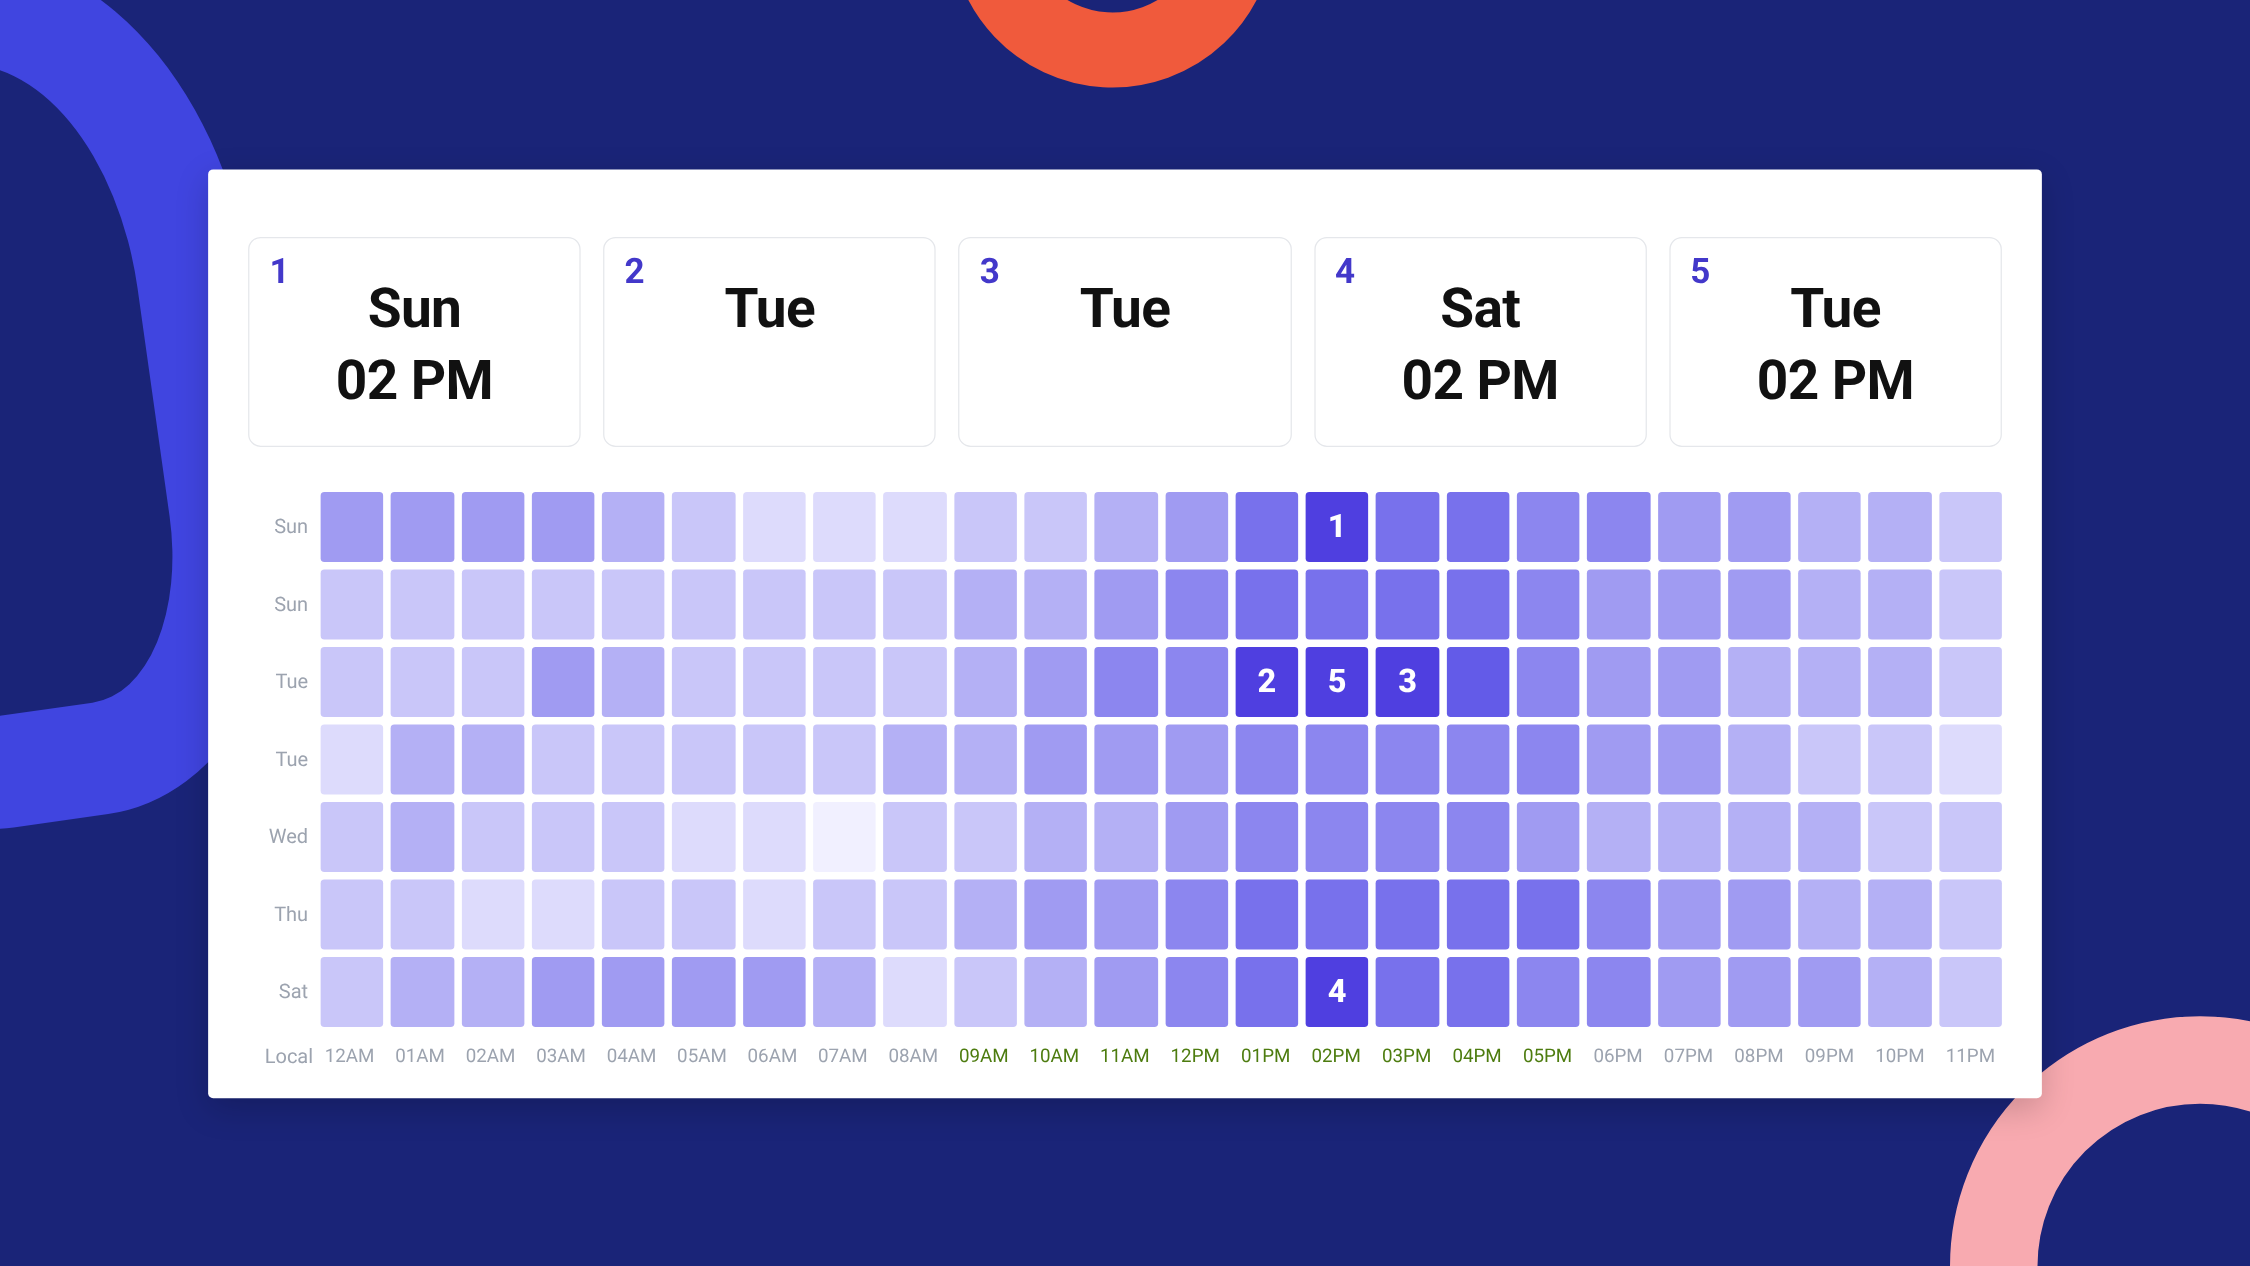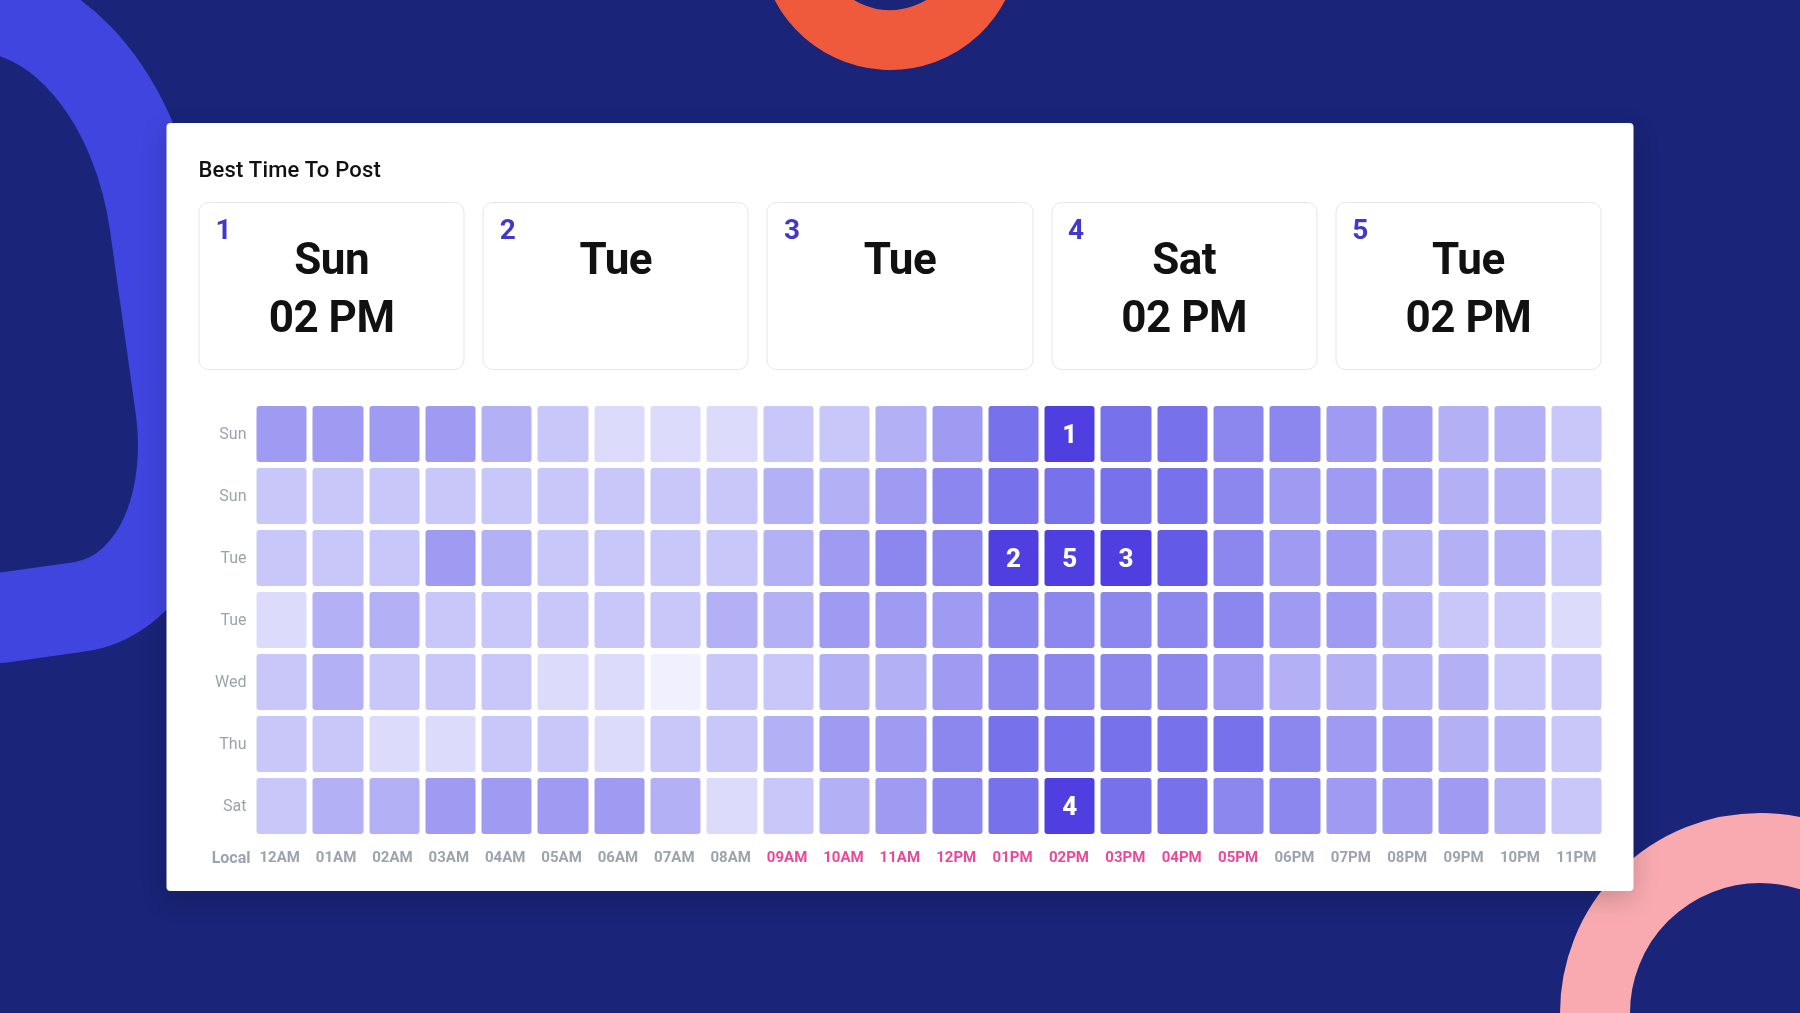--- a/index.html
+++ b/index.html
@@ -135,53 +135,51 @@
   .cell-rank {
     color: #fff;
     font-weight: 800;
     font-size: 26px;
   }
 
   .xaxis {
     margin-top: 14px;
     display: grid;
     grid-template-columns: 56px 1fr;
-    font-weight: bold;
   }
   .xaxis-local {
     font-size: 16px;
     color: #9ca3af;
     display: flex;
     align-items: center;
     justify-content: flex-end;
     padding-right: 4px;
   }
   .xaxis-hours {
     display: grid;
     grid-template-columns: repeat(24, 1fr);
     column-gap: 6px;
   }
   .hour-label {
     font-size: 15px;
     color: #9ca3af;
     text-align: center;
     white-space: nowrap;
   }
-  .hour-label.hl { color: #ec4899; }
+  .hour-label.hl { color: #4d7c0f; }
 </style>
 </head>
 <body>
 
 <div class="bg-shape bg-blue"></div>
 <div class="bg-shape bg-orange"></div>
 <div class="bg-shape bg-pink"></div>
 
 <div class="stage">
   <div class="card">
-    <div class="title">Best Time To Post</div>
 
     <div class="rank-row">
       <div class="rank-card">
         <div class="rank-num">1</div>
         <div class="rank-day">Sun</div>
         <div class="rank-time">02 PM</div>
       </div>
       <div class="rank-card">
         <div class="rank-num">2</div>
         <div class="rank-day">Tue</div>

